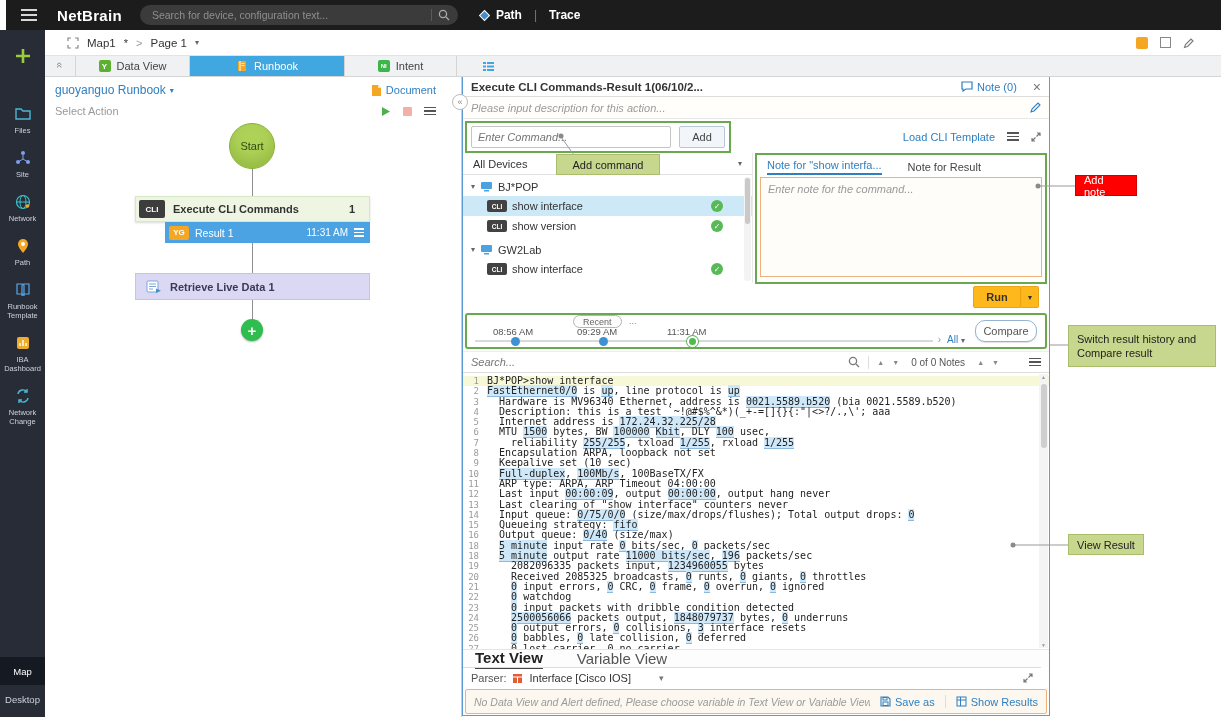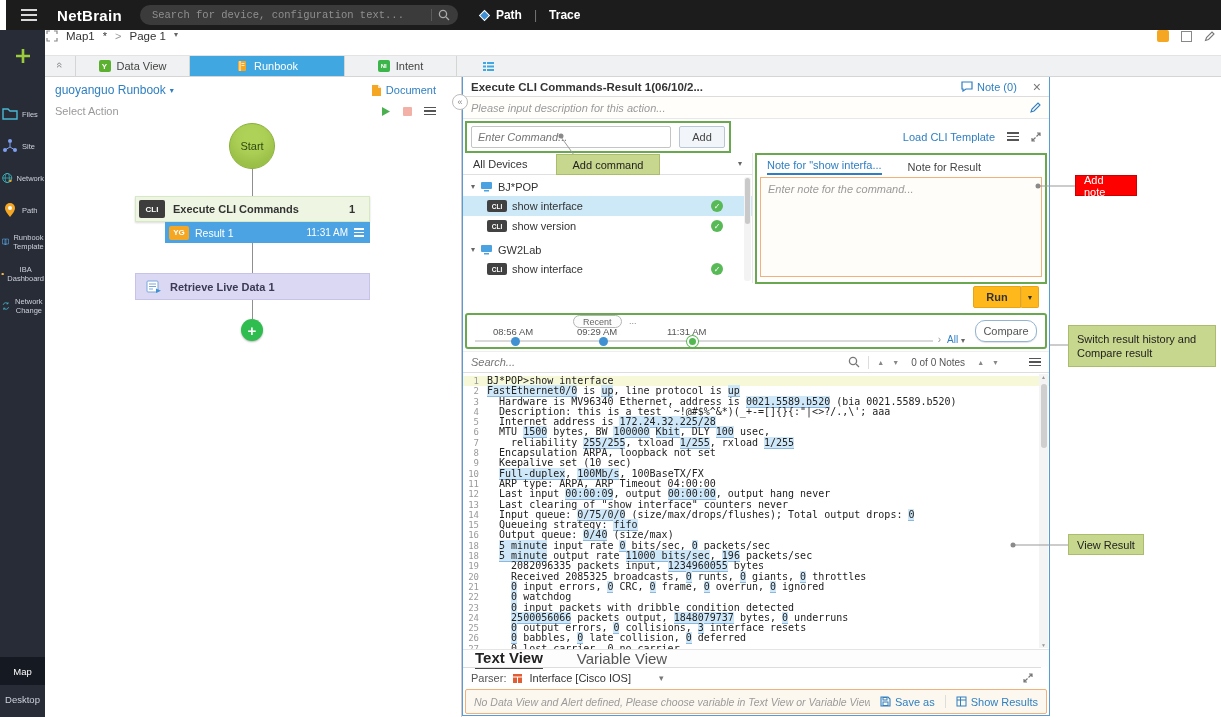--- a/index.html
+++ b/index.html
@@ -5,39 +5,39 @@
 *{margin:0;padding:0;box-sizing:border-box}
 body{background:#ffffff;font-family:"Liberation Sans",sans-serif}
 .root{position:relative;width:1221px;height:717px;background:#fff;overflow:hidden;font-size:11px;color:#333}
 
 
 .topbar{position:absolute;left:6px;top:0;width:100%;height:30px;background:#1c1c1c;display:flex;align-items:center;z-index:10}
 .hamburger{width:45px;height:30px;display:flex;flex-direction:column;gap:3px;align-items:center;justify-content:center;cursor:pointer}
 .hamburger span{width:16px;height:2px;background:#d8d8d8}
 .logo{color:#fff;font-size:15px;font-weight:700;margin:0 18px 0 6px;letter-spacing:.3px}
 .searchpill{width:318px;height:20px;background:#3b3b3b;border-radius:10px;display:flex;align-items:center;padding:0 8px 0 12px;gap:6px}
-.searchpill input{flex:1;background:transparent;border:none;outline:none;color:#cfcfcf;font-size:10.5px;font-family:Liberation Mono, monospace}
+.searchpill input{flex:1;background:transparent;border:none;outline:none;color:#cfcfcf;font-size:10.5px;font-family:Liberation Sans, sans-serif}
 .searchpill input::placeholder{color:#8f8f8f}
 .sp-div{width:1px;height:12px;background:#5a5a5a}
 .tb-path{display:flex;align-items:center;gap:5px;color:#fff;font-weight:700;font-size:12px;margin-left:20px;cursor:pointer}
 .tb-sep{color:#777;margin:0 12px;font-size:12px}
 .tb-trace{color:#fff;font-size:12px;font-weight:700;cursor:pointer}
 
 
 .sidebar{position:absolute;left:0;top:30px;bottom:0;width:45px;background:#272c37;display:flex;flex-direction:column;align-items:center;z-index:9}
 .sb-plus{height:40px;width:100%;display:flex;align-items:center;justify-content:center;cursor:pointer;margin-top:6px}
 .sb-items{margin-top:22px;width:100%}
-.sb-item{width:100%;display:flex;flex-direction:row;align-items:center;gap:3px;padding:7px 1px;cursor:pointer}
+.sb-item{width:100%;display:flex;flex-direction:column;align-items:center;gap:3px;padding:7px 1px;cursor:pointer}
 .sb-item .lbl{color:#cdd2da;font-size:7.5px;text-align:center;line-height:9px;max-width:42px}
 .sb-bottom{margin-top:auto;width:100%;padding-bottom:4px}
 .sb-text-item{width:100%;height:28px;display:flex;align-items:center;justify-content:center;color:#cdd2da;font-size:9.5px;cursor:pointer}
 .sb-text-item.sel{background:#151921;color:#fff}
 
 
-.toolbar{position:absolute;left:45px;top:30px;right:0;height:26px;background:#fff;border-bottom:1px solid #e3e3e3;display:flex;align-items:flex-start;padding:0 1px;gap:8px;z-index:8}
+.toolbar{position:absolute;left:45px;top:30px;right:0;height:26px;background:#fff;border-bottom:1px solid #e3e3e3;display:flex;align-items:center;padding:0 22px;gap:8px;z-index:8}
 .tbr-name{font-size:11.5px;color:#333}
 .tbr-dirty{color:#333}
 .tbr-gt{color:#999}
 .tbr-right{margin-left:auto;display:flex;align-items:center;gap:12px;padding-right:4px}
 .icon-note-orange{width:12px;height:12px;background:#f5a623;border-radius:2px;display:inline-block}
 .icon-square{width:11px;height:11px;border:1.3px solid #888;display:inline-block;background:#fff}
 .caret{font-size:8px;color:#666}
 
 
 .tabrow{position:absolute;left:45px;top:56px;right:0;height:21px;background:#f0f1f2;border-bottom:1px solid #d5d5d5;display:flex;align-items:stretch;z-index:8}

